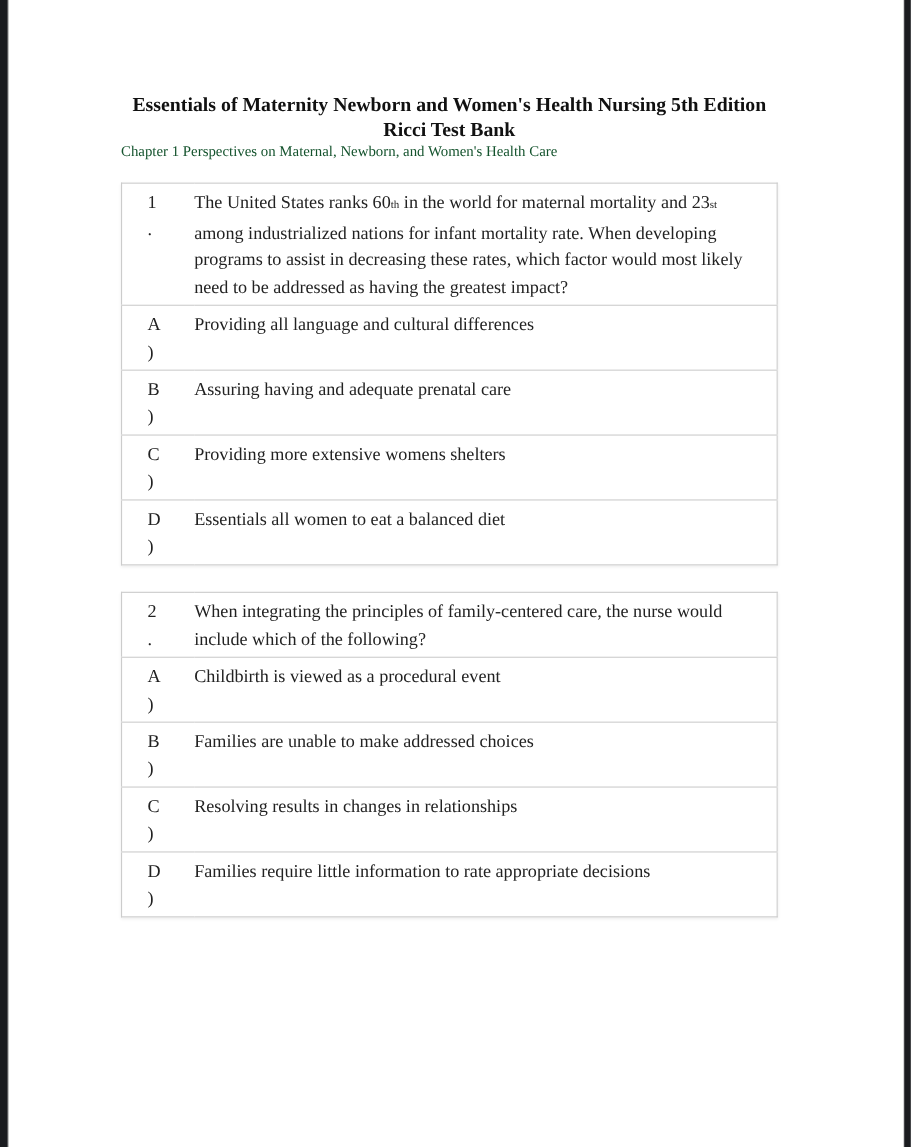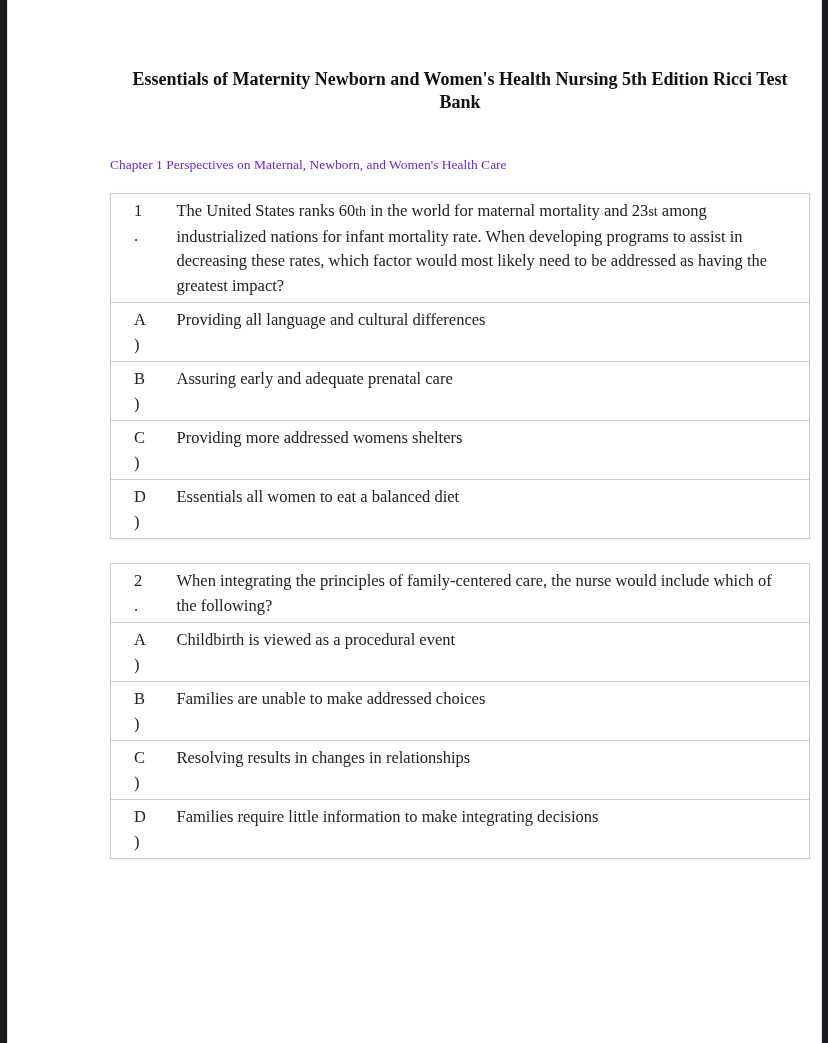--- a/index.html
+++ b/index.html
@@ -12,37 +12,36 @@
     color: #222222;
   }
   .side-bar {
     position: absolute; top: 0; height: 100%;
     background: #1a1b1f;
   }
   .side-bar.left  { left: 0;  width: 7px; border-right: 1px solid #e2e2e2; }
   .side-bar.right { right: 0; width: 6px; border-left: 1px solid #e9e9e9; }
 
   .doc {
-    position: absolute; left: 110px; top: 0;
-    width: 700px;
+    position: absolute; left: 110px; top: 16px;
+    width: 597px;
     padding-top: 68px;
   }
   .doc-title {
     margin: 0;
     font-size: 18px;
     line-height: 23px;
     font-weight: bold;
     text-align: center;
     color: #111111;
   }
   .chapter-heading {
-    margin-top: 43px;
     font-size: 13.5px;
     line-height: 16px;
-    color: #6d28d9;
+    color: #14532d;
   }
   table.question-table {
     width: 100%;
     border-collapse: collapse;
     background: #ffffff;
     border: 1px solid #cccccc;
     box-shadow: 0 1px 3px rgba(0,0,0,0.08);
     font-size: 16.5px;
     line-height: 24.5px;
     table-layout: fixed;
@@ -50,21 +49,21 @@
   table.question-table.first  { margin-top: 20px; }
   table.question-table.second { margin-top: 24px; }
   tr.row + tr.row td { border-top: 1px solid #cccccc; }
   td { vertical-align: top; padding: 5px 0 4px 0; }
   td.label-cell {
     width: 66px;
     padding-left: 23px;
     box-sizing: border-box;
   }
   td.text-cell { padding-right: 16px; }
-  .sm { font-size: 14px; }
+  .sm { font-size: 10px; }
 </style>
 </head>
 <body>
 
 <div class="side-bar left"></div>
 <div class="side-bar right"></div>
 
 <div class="doc">
 
   <h1 class="doc-title">Essentials of Maternity Newborn and Women's Health Nursing 5th Edition Ricci Test Bank</h1>
@@ -85,28 +84,28 @@
           <div>A</div>
           <div>)</div>
         </td>
         <td class="text-cell">Providing all language and cultural differences</td>
       </tr>
       <tr class="row">
         <td class="label-cell">
           <div>B</div>
           <div>)</div>
         </td>
-        <td class="text-cell">Assuring early and adequate prenatal care</td>
+        <td class="text-cell">Assuring having and adequate prenatal care</td>
       </tr>
       <tr class="row">
         <td class="label-cell">
           <div>C</div>
           <div>)</div>
         </td>
-        <td class="text-cell">Providing more addressed womens shelters</td>
+        <td class="text-cell">Providing more extensive womens shelters</td>
       </tr>
       <tr class="row">
         <td class="label-cell">
           <div>D</div>
           <div>)</div>
         </td>
         <td class="text-cell">Essentials all women to eat a balanced diet</td>
       </tr>
     </tbody>
   </table>
@@ -139,18 +138,18 @@
           <div>C</div>
           <div>)</div>
         </td>
         <td class="text-cell">Resolving results in changes in relationships</td>
       </tr>
       <tr class="row">
         <td class="label-cell">
           <div>D</div>
           <div>)</div>
         </td>
-        <td class="text-cell">Families require little information to make integrating decisions</td>
+        <td class="text-cell">Families require little information to rate appropriate decisions</td>
       </tr>
     </tbody>
   </table>
 
 </div>
 
 </body></html>

